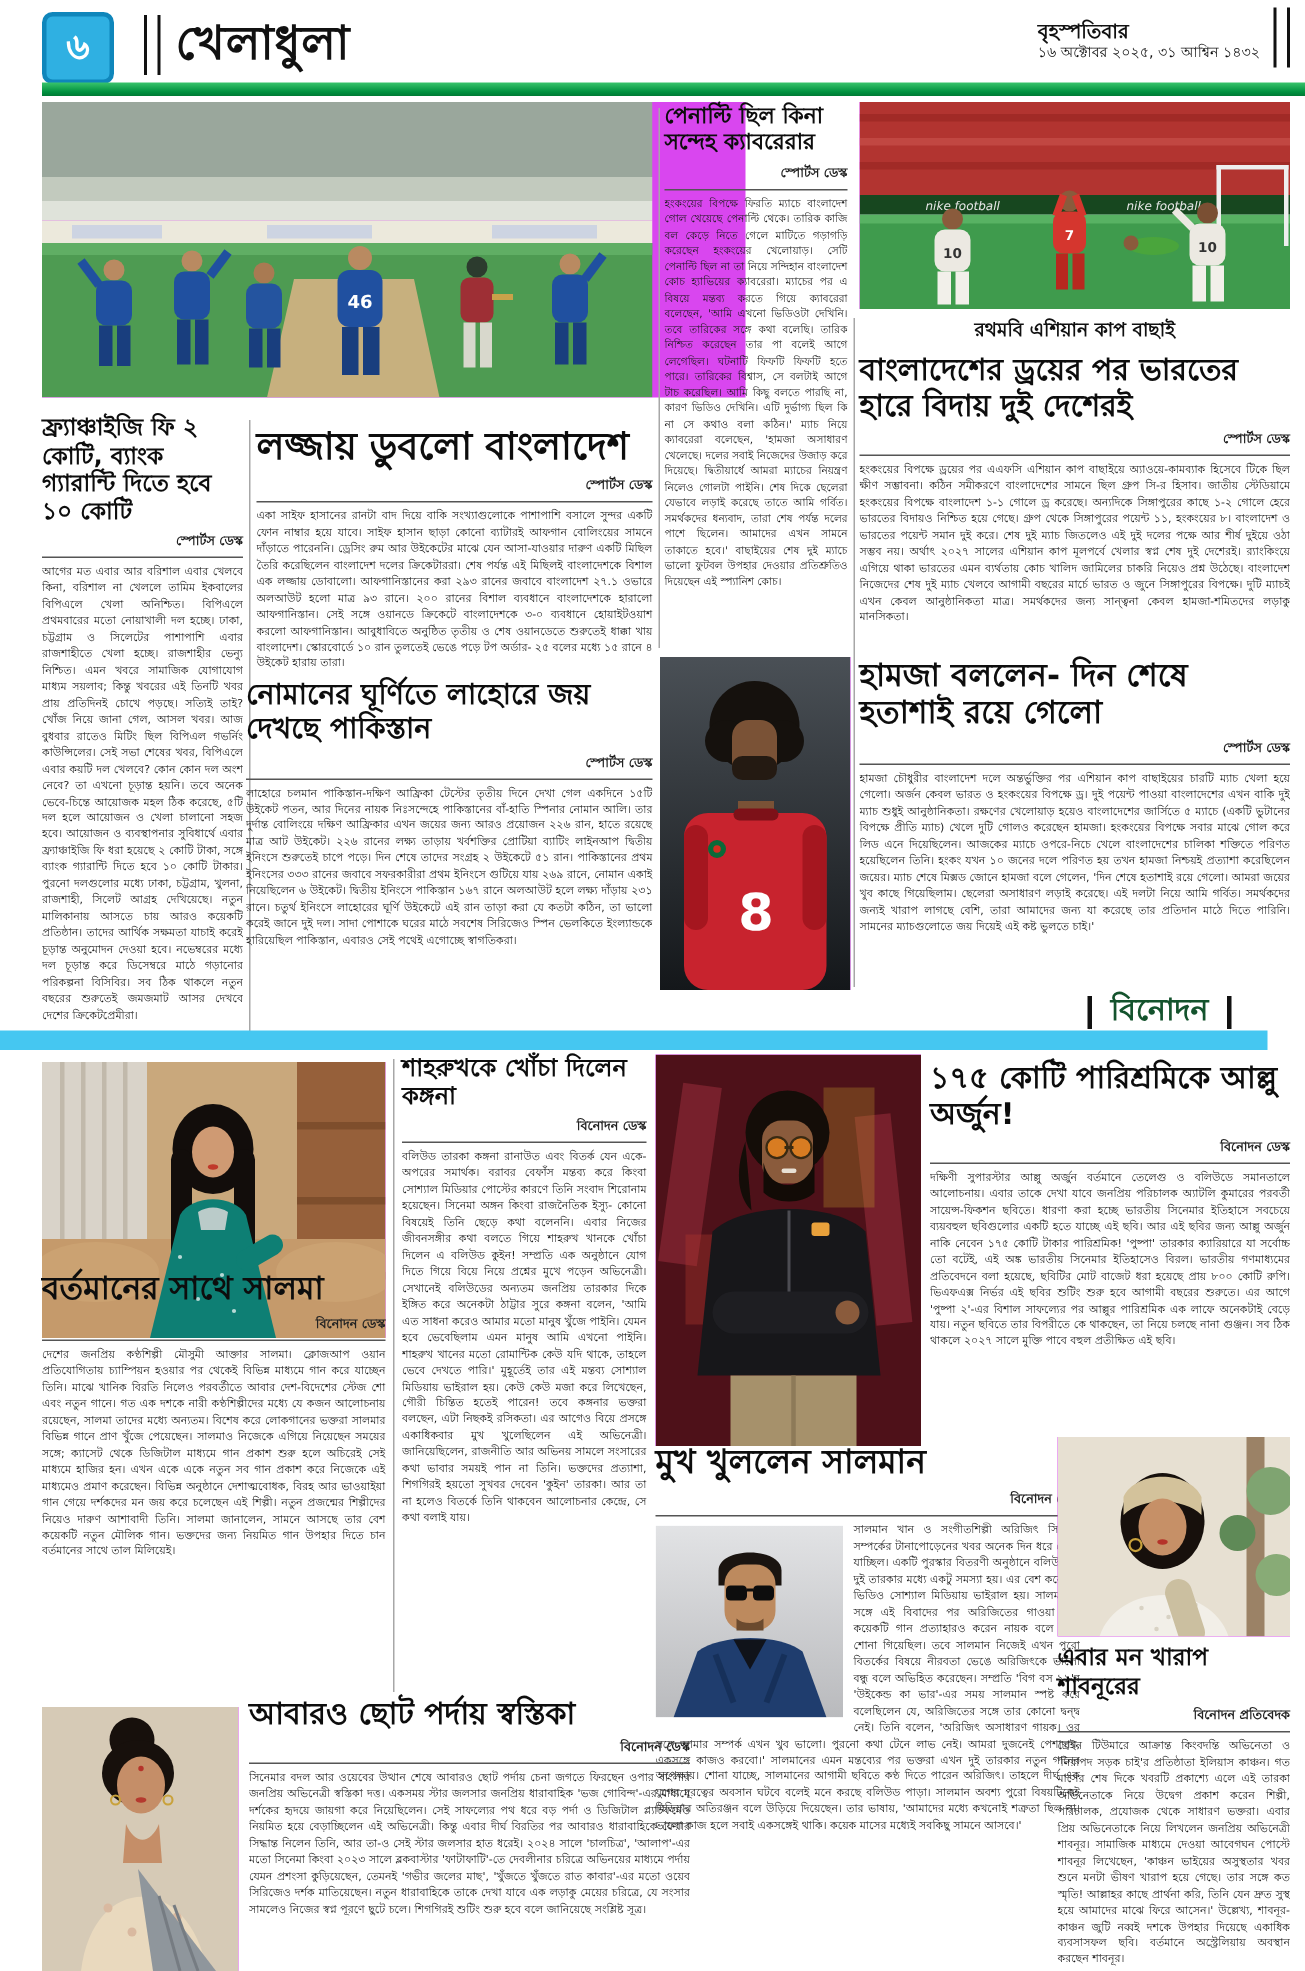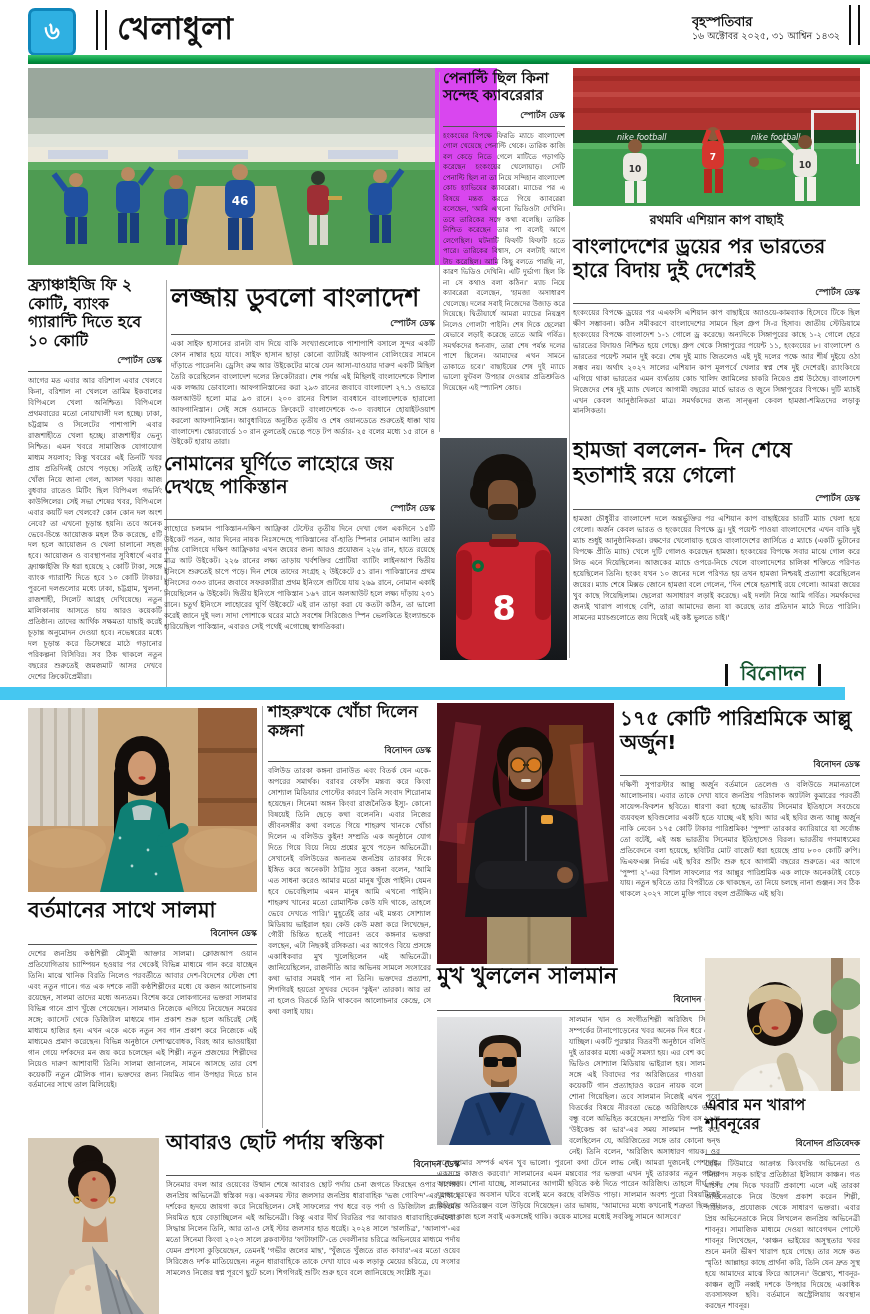--- a/index.html
+++ b/index.html
@@ -270,21 +270,21 @@
       <path d="M104,100 C110,96 118,96 124,100 L122,112 L106,112 Z" fill="#d8d8d8" opacity="0.85"></path>
       <circle cx="92" cy="130" r="1.4" fill="#fff" opacity="0.7"></circle>
         <circle cx="120" cy="142" r="1.4" fill="#fff" opacity="0.7"></circle>
         <circle cx="104" cy="158" r="1.4" fill="#fff" opacity="0.7"></circle>
         <circle cx="136" cy="128" r="1.4" fill="#fff" opacity="0.7"></circle>
         <circle cx="128" cy="166" r="1.4" fill="#fff" opacity="0.7"></circle>
       <rect x="128" y="120" width="34" height="14" rx="7" transform="rotate(-30 145 127)" fill="#0e7f74"></rect>
     </svg>
   </div>
 
-  <section class="abs" style="left:28px;top:898px;width:229px">
+  <section class="abs" style="left:28px;top:847px;width:229px">
     <h2 class="headline" style="font-size:21px">বর্তমানের সাথে সালমা</h2>
     <div class="byline">বিনোদন ডেস্ক</div>
     <p class="body-text" style="height:178px">দেশের জনপ্রিয় কণ্ঠশিল্পী মৌসুমী আক্তার সালমা। ক্লোজআপ ওয়ান প্রতিযোগিতায় চ্যাম্পিয়ন হওয়ার পর থেকেই বিভিন্ন মাধ্যমে গান করে যাচ্ছেন তিনি। মাঝে খানিক বিরতি নিলেও পরবর্তীতে আবার দেশ-বিদেশের স্টেজ শো এবং নতুন গানে। গত এক দশকে নারী কণ্ঠশিল্পীদের মধ্যে যে কজন আলোচনায় রয়েছেন, সালমা তাদের মধ্যে অন্যতম। বিশেষ করে লোকগানের ভক্তরা সালমার বিভিন্ন গানে প্রাণ খুঁজে পেয়েছেন। সালমাও নিজেকে এগিয়ে নিয়েছেন সময়ের সঙ্গে; ক্যাসেট থেকে ডিজিটাল মাধ্যমে গান প্রকাশ শুরু হলে অচিরেই সেই মাধ্যমে হাজির হন। এখন একে একে নতুন সব গান প্রকাশ করে নিজেকে এই মাধ্যমেও প্রমাণ করেছেন। বিভিন্ন অনুষ্ঠানে দেশাত্মবোধক, বিরহ আর ভাওয়াইয়া গান গেয়ে দর্শকদের মন জয় করে চলেছেন এই শিল্পী। নতুন প্রজন্মের শিল্পীদের নিয়েও দারুণ আশাবাদী তিনি। সালমা জানালেন, সামনে আসছে তার বেশ কয়েকটি নতুন মৌলিক গান। ভক্তদের জন্য নিয়মিত গান উপহার দিতে চান বর্তমানের সাথে তাল মিলিয়েই।</p>
   </section>
 
   <section class="abs" style="left:268px;top:702px;width:163px">
     <h2 class="headline" style="font-size:16px">শাহরুখকে খোঁচা দিলেন কঙ্গনা</h2>
     <div class="byline">বিনোদন ডেস্ক</div>
     <p class="body-text" style="height:358px">বলিউড তারকা কঙ্গনা রানাউত এবং বিতর্ক যেন একে-অপরের সমার্থক। বরাবর বেফাঁস মন্তব্য করে কিংবা সোশ্যাল মিডিয়ার পোস্টের কারণে তিনি সংবাদ শিরোনাম হয়েছেন। সিনেমা অঙ্গন কিংবা রাজনৈতিক ইস্যু- কোনো বিষয়েই তিনি ছেড়ে কথা বলেননি। এবার নিজের জীবনসঙ্গীর কথা বলতে গিয়ে শাহরুখ খানকে খোঁচা দিলেন এ বলিউড কুইন! সম্প্রতি এক অনুষ্ঠানে যোগ দিতে গিয়ে বিয়ে নিয়ে প্রশ্নের মুখে পড়েন অভিনেত্রী। সেখানেই বলিউডের অন্যতম জনপ্রিয় তারকার দিকে ইঙ্গিত করে অনেকটা ঠাট্টার সুরে কঙ্গনা বলেন, 'আমি এত সাধনা করেও আমার মতো মানুষ খুঁজে পাইনি। যেমন হবে ভেবেছিলাম এমন মানুষ আমি এখনো পাইনি। শাহরুখ খানের মতো রোমান্টিক কেউ যদি থাকে, তাহলে ভেবে দেখতে পারি।' মুহূর্তেই তার এই মন্তব্য সোশ্যাল মিডিয়ায় ভাইরাল হয়। কেউ কেউ মজা করে লিখেছেন, গৌরী চিন্তিত হতেই পারেন! তবে কঙ্গনার ভক্তরা বলছেন, এটা নিছকই রসিকতা। এর আগেও বিয়ে প্রসঙ্গে একাধিকবার মুখ খুলেছিলেন এই অভিনেত্রী। জানিয়েছিলেন, রাজনীতি আর অভিনয় সামলে সংসারের কথা ভাবার সময়ই পান না তিনি। ভক্তদের প্রত্যাশা, শিগগিরই হয়তো সুখবর দেবেন 'কুইন' তারকা। আর তা না হলেও বিতর্কে তিনি থাকবেন আলোচনার কেন্দ্রে, সে কথা বলাই যায়।</p>
   </section>

